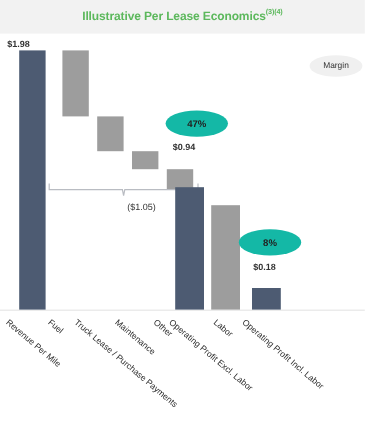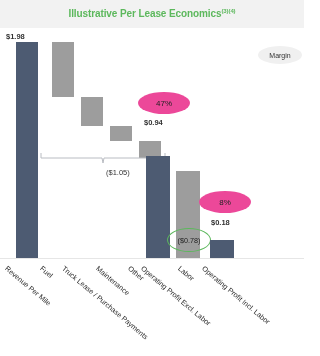--- a/index.html
+++ b/index.html
@@ -22,23 +22,23 @@
   .navy{background:#4d5b72;}
   .gray{background:#9d9d9d;}
   .vlabel{
     position:absolute;font-size:7.5px;color:#333;white-space:nowrap;font-weight:bold;
   }
   .axlabel{
     position:absolute;font-size:7.2px;color:#2b2b2b;white-space:nowrap;
     transform-origin:left top;transform:rotate(40deg);
   }
   .pill{
-    position:absolute;background:#ec4899;border-radius:50%;
+    position:absolute;background:#14b8a6;border-radius:50%;
     display:flex;align-items:center;justify-content:center;
-    font-size:8px;font-weight:normal;color:#222;
+    font-size:8px;font-weight:bold;color:#222;
   }
   .pill.legend{font-weight:normal;font-size:7px;color:#333;background:#f0f0f0;}
   .bracket{position:absolute;}
   .bracket-label{
     position:absolute;font-size:7.5px;color:#333;white-space:nowrap;
   }
   .circled{
     position:absolute;font-size:7.2px;color:#222;white-space:nowrap;
     display:flex;align-items:center;justify-content:center;
     border:1.2px solid #5cb85c;border-radius:50%;
@@ -81,21 +81,20 @@
   <div class="bracket-label" style="left:78px;top:140px;padding-left:28px;">($1.05)</div>
 
   <div class="pill" style="left:138px;top:64px;width:52px;height:22px;">
     <span>47%</span>
   </div>
 
   <div class="vlabel" style="left:144px;top:90px;">$0.94</div>
   <div class="bar navy" style="left:146px;top:128px;width:24px;height:102px;"></div>
 
   <div class="bar gray" style="left:176px;top:143px;width:24px;height:87px;"></div>
-  <div class="circled" style="left:167px;top:200px;width:42px;height:22px;">($0.78)</div>
 
   <div class="pill" style="left:199px;top:163px;width:52px;height:22px;">
     <span>8%</span>
   </div>
 
   <div class="vlabel" style="left:211px;top:190px;">$0.18</div>
   <div class="bar navy" style="left:210px;top:212px;width:24px;height:18px;"></div>
 
   <div class="axlabel" style="left:9px;top:236px;">Revenue Per Mile</div>
   <div class="axlabel" style="left:44px;top:236px;">Fuel</div>

